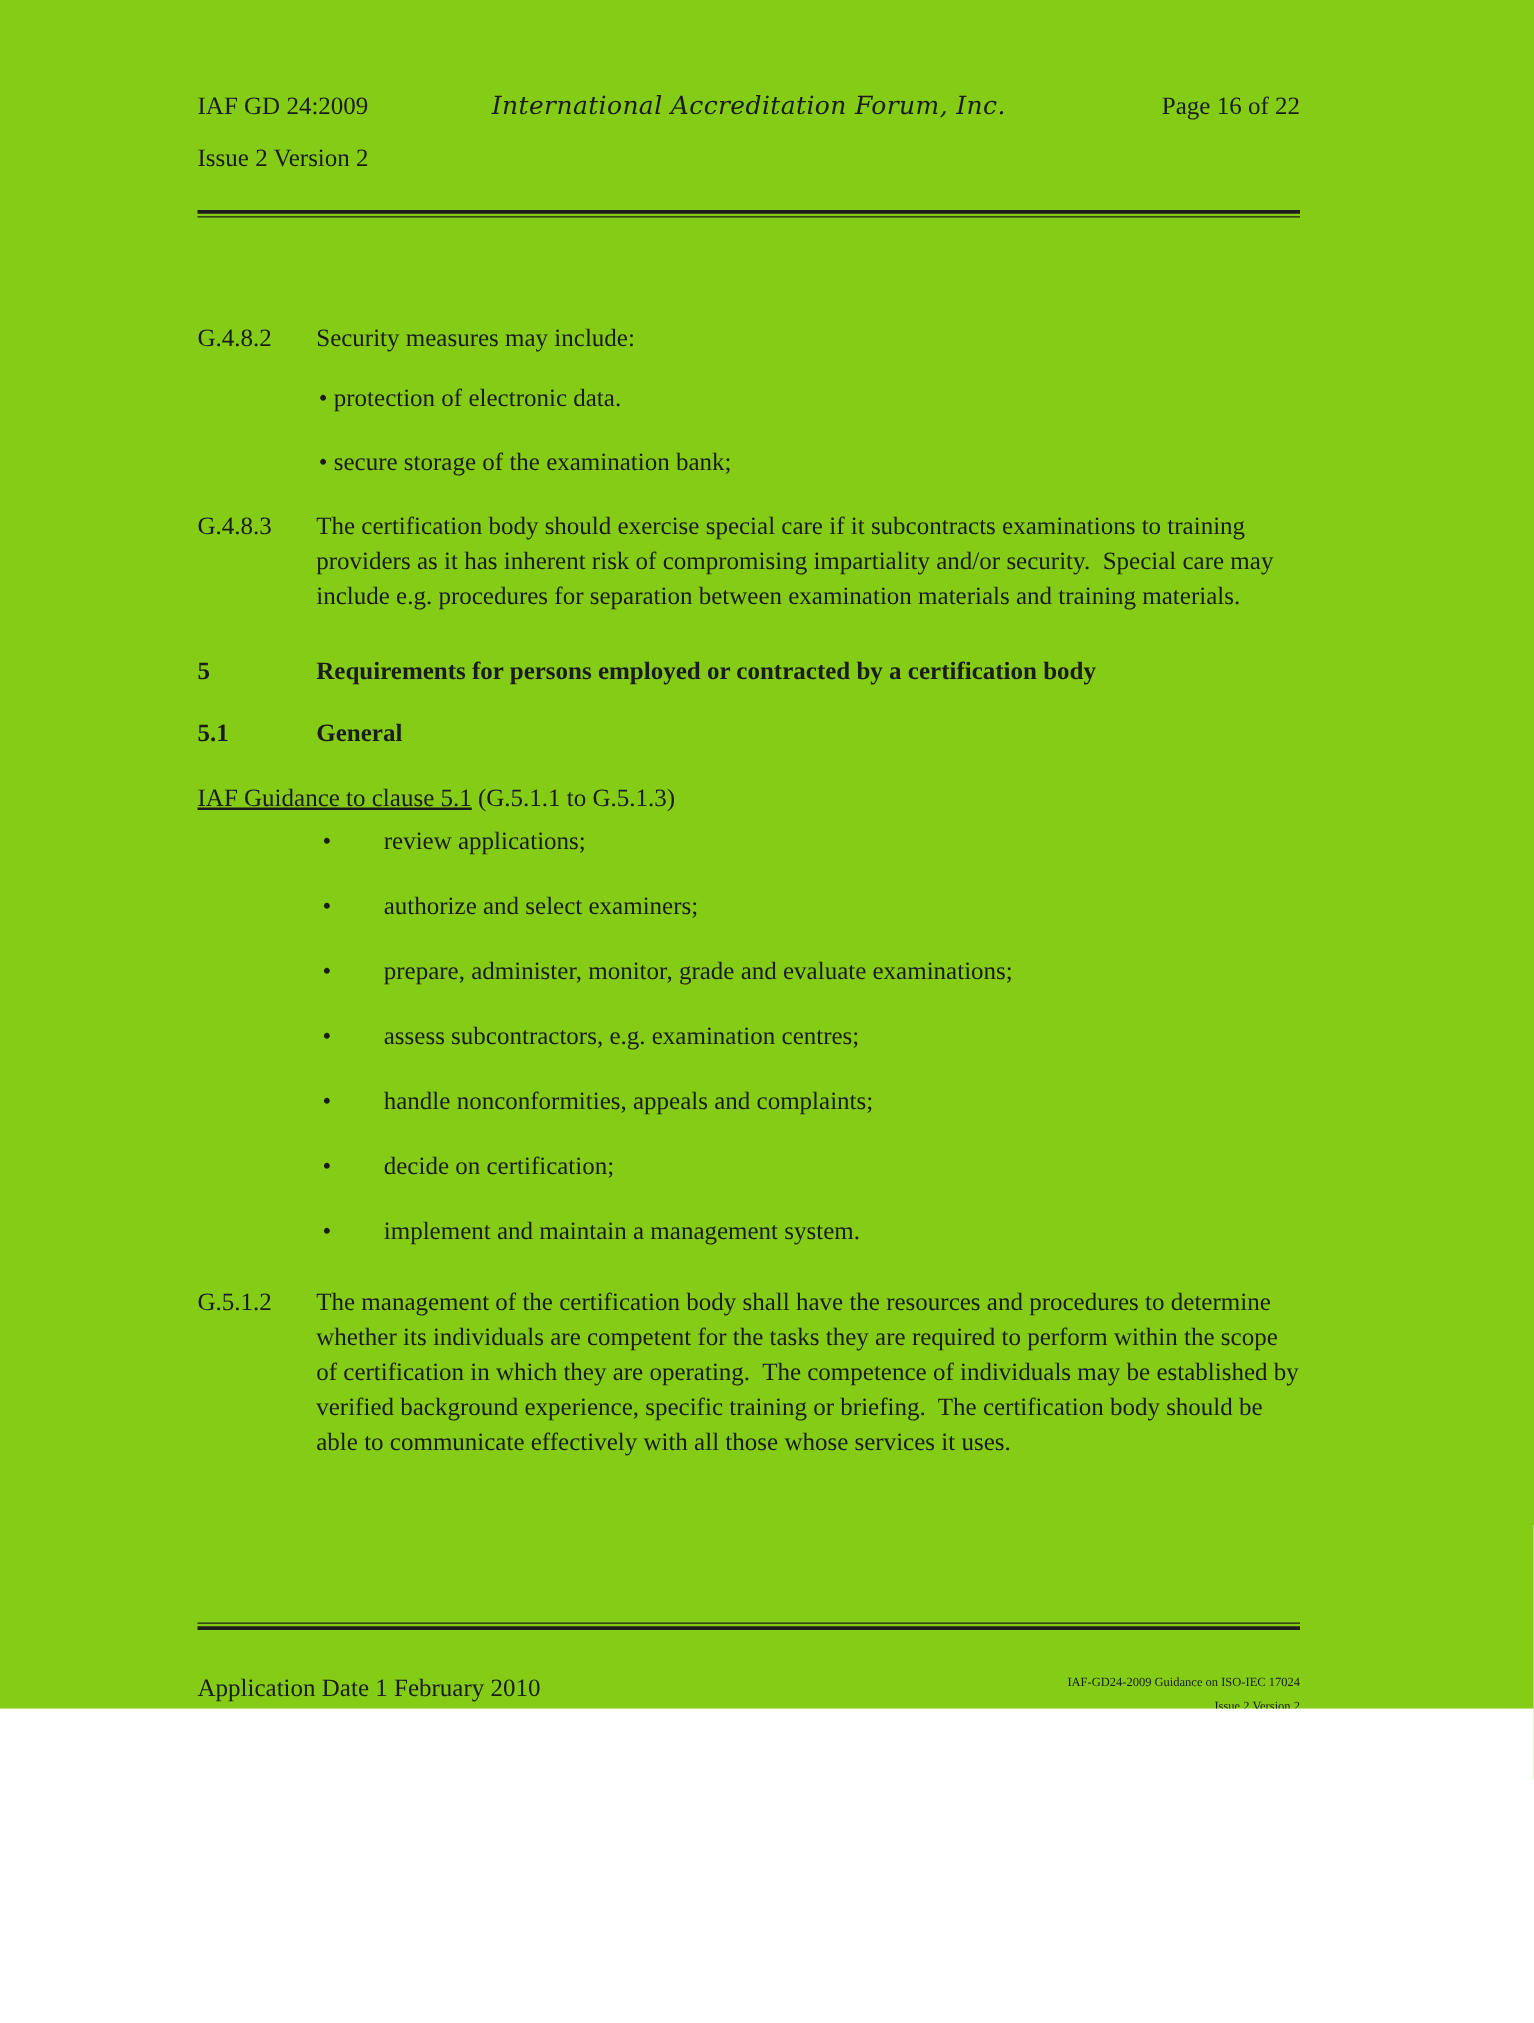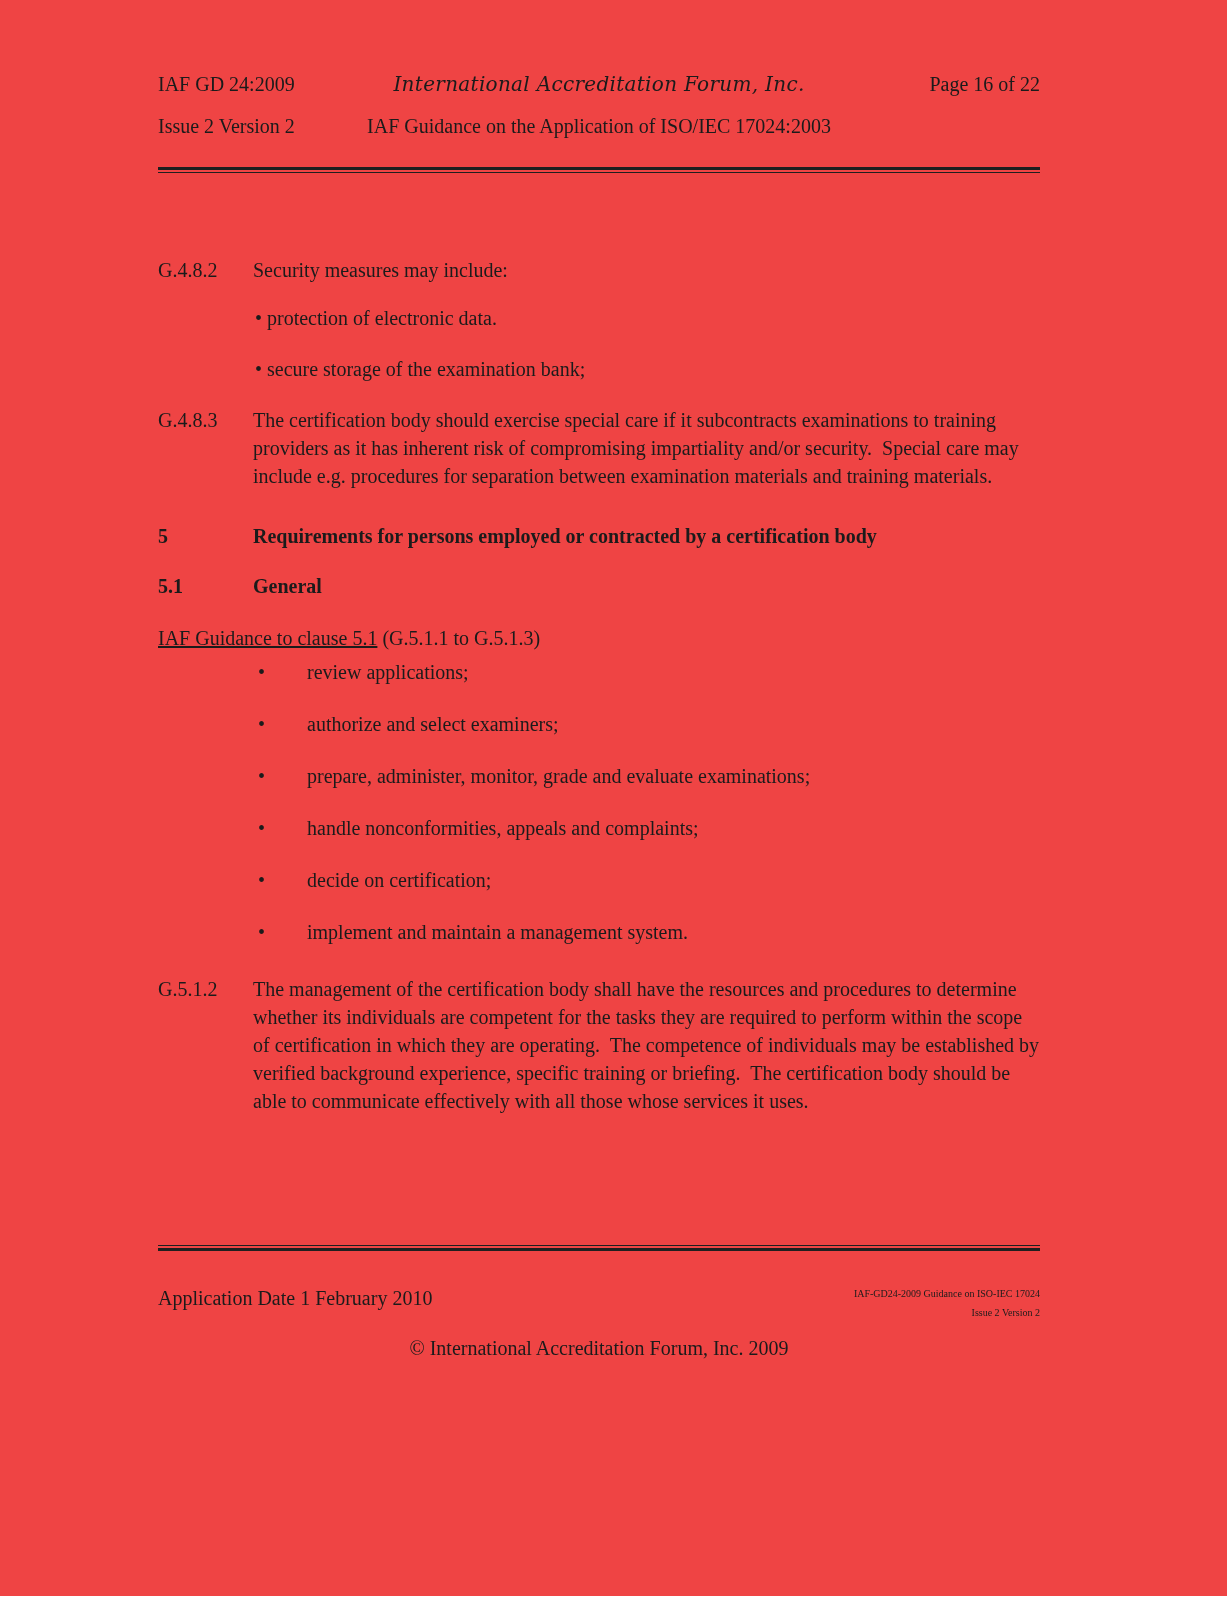--- a/index.html
+++ b/index.html
@@ -1,22 +1,22 @@
 <!DOCTYPE html>
 <html><head>
 <meta charset="utf-8">
 <style>
   * { margin: 0; padding: 0; box-sizing: border-box; }
   html, body { background: #ffffff; }
   .page {
     position: relative;
     width: 1227px;
-    height: 1596px;
+    height: 1367px;
     margin: 0 auto;
-    background: #ef4444;
+    background: #84cc16;
     overflow: hidden;
     padding: 70px 187px 0 158px;
     font-family: "Liberation Serif", serif;
     font-size: 20px;
     line-height: 28px;
     color: #1b1b1b;
   }
   
   .hrow { display: flex; align-items: baseline; }
   .hcell-left  { flex: 1; text-align: left; }
@@ -68,21 +68,20 @@
 <div class="page">
 
   <div>
     <div class="hrow">
       <div class="hcell-left">IAF GD 24:2009</div>
       <div class="hcell-center org-script">International Accreditation Forum, Inc.</div>
       <div class="hcell-right">Page 16 of 22</div>
     </div>
     <div class="hrow row2">
       <div class="hcell-left">Issue 2 Version 2</div>
-      <div class="hcell-center">IAF Guidance on the Application of ISO/IEC 17024:2003</div>
       <div class="hcell-right"></div>
     </div>
     <div class="dbl-rule header-rule">
       <div class="bar-a"></div>
         <div class="bar-b"></div>
     </div>
   </div>
 
   <div>
 
@@ -124,20 +123,24 @@
       <div class="bi">
           <span class="dot"></span>
           <span>authorize and select examiners;</span>
         </div>
       <div class="bi">
           <span class="dot"></span>
           <span>prepare, administer, monitor, grade and evaluate examinations;</span>
         </div>
       <div class="bi">
           <span class="dot"></span>
+          <span>assess subcontractors, e.g. examination centres;</span>
+        </div>
+      <div class="bi">
+          <span class="dot"></span>
           <span>handle nonconformities, appeals and complaints;</span>
         </div>
       <div class="bi">
           <span class="dot"></span>
           <span>decide on certification;</span>
         </div>
       <div class="bi">
           <span class="dot"></span>
           <span>implement and maintain a management system.</span>
         </div>

